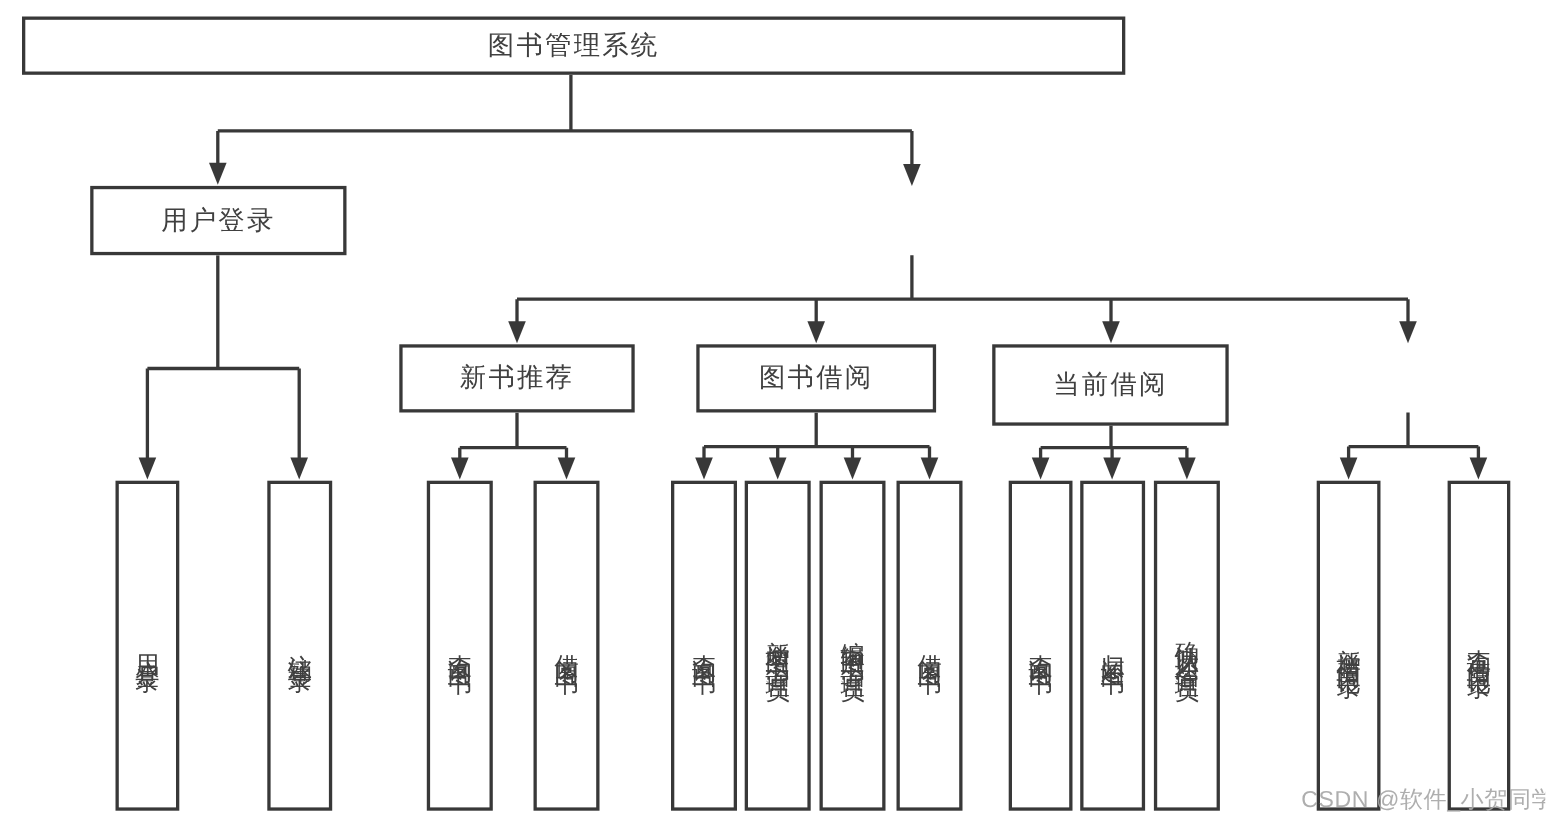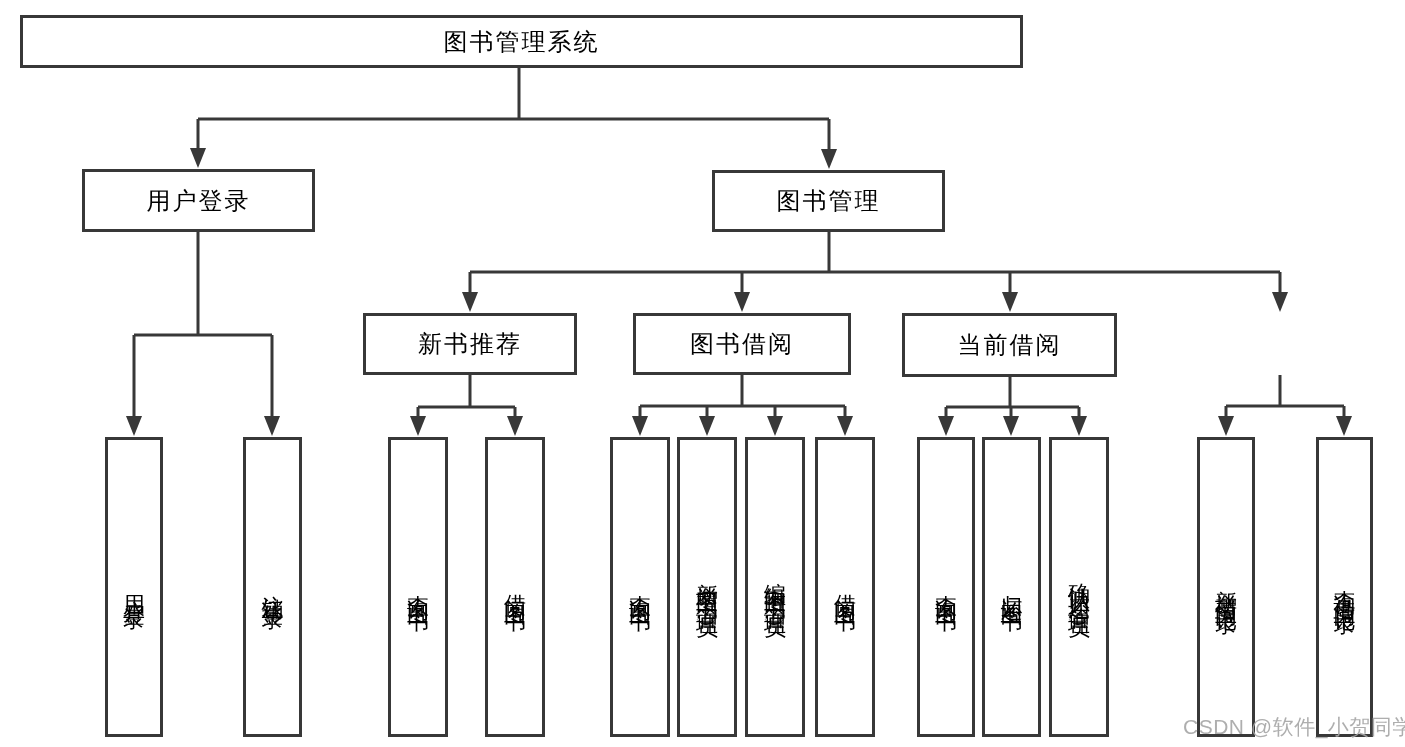--- a/index.html
+++ b/index.html
@@ -21,21 +21,21 @@
     top: 0;
     width: 1405px;
     height: 747px;
     pointer-events: none;
   }
   .node {
     position: absolute;
     box-sizing: border-box;
     border: 3px solid #383838;
     background: #ffffff;
-    color: #000000;
+    color: #404040;
     display: flex;
     align-items: center;
     justify-content: center;
     text-align: center;
   }
   .h-node {
     font-size: 24px;
     letter-spacing: 2px;
     line-height: 1;
   }
@@ -93,25 +93,24 @@
       <polygon points="1003,416 1019,416 1011,436"></polygon>
       <polygon points="1071,416 1087,416 1079,436"></polygon>
       <polygon points="1218,416 1234,416 1226,436"></polygon>
       <polygon points="1336,416 1352,416 1344,436"></polygon>
     </g>
   </svg>
 
   <div class="node h-node" style="left:20px; top:15px; width:1003px; height:53px;">图书管理系统</div>
 
   <div class="node h-node" style="left:82px; top:169px; width:233px; height:63px;">用户登录</div>
-  <div class="node h-node" style="left:712px; top:170px; width:233px; height:62px;">图书管理</div>
 
   <div class="node h-node" style="left:633px; top:313px; width:218px; height:62px;">图书借阅</div>
   <div class="node h-node" style="left:363px; top:313px; width:214px; height:62px;">新书推荐</div>
-  <div class="node h-node" style="left:902px; top:313px; width:215px; height:64px;">当前借阅</div>
+  <div class="node h-node" style="left:902px; top:313px; width:215px; height:74px;">当前借阅</div>
 
   <div class="node v-node" style="left:105px; top:437px; width:58px; height:300px;">用户登录</div>
   <div class="node v-node" style="left:243px; top:437px; width:59px; height:300px;">注销登录</div>
 
   <div class="node v-node" style="left:388px; top:437px; width:60px; height:300px;">查询图书</div>
   <div class="node v-node" style="left:485px; top:437px; width:60px; height:300px;">借阅图书</div>
 
   <div class="node v-node" style="left:610px; top:437px; width:60px; height:300px;">查询图书</div>
   <div class="node v-node" style="left:677px; top:437px; width:60px; height:300px;">新增图书（管理员）</div>
   <div class="node v-node" style="left:745px; top:437px; width:60px; height:300px;">编辑图书（管理员）</div>

